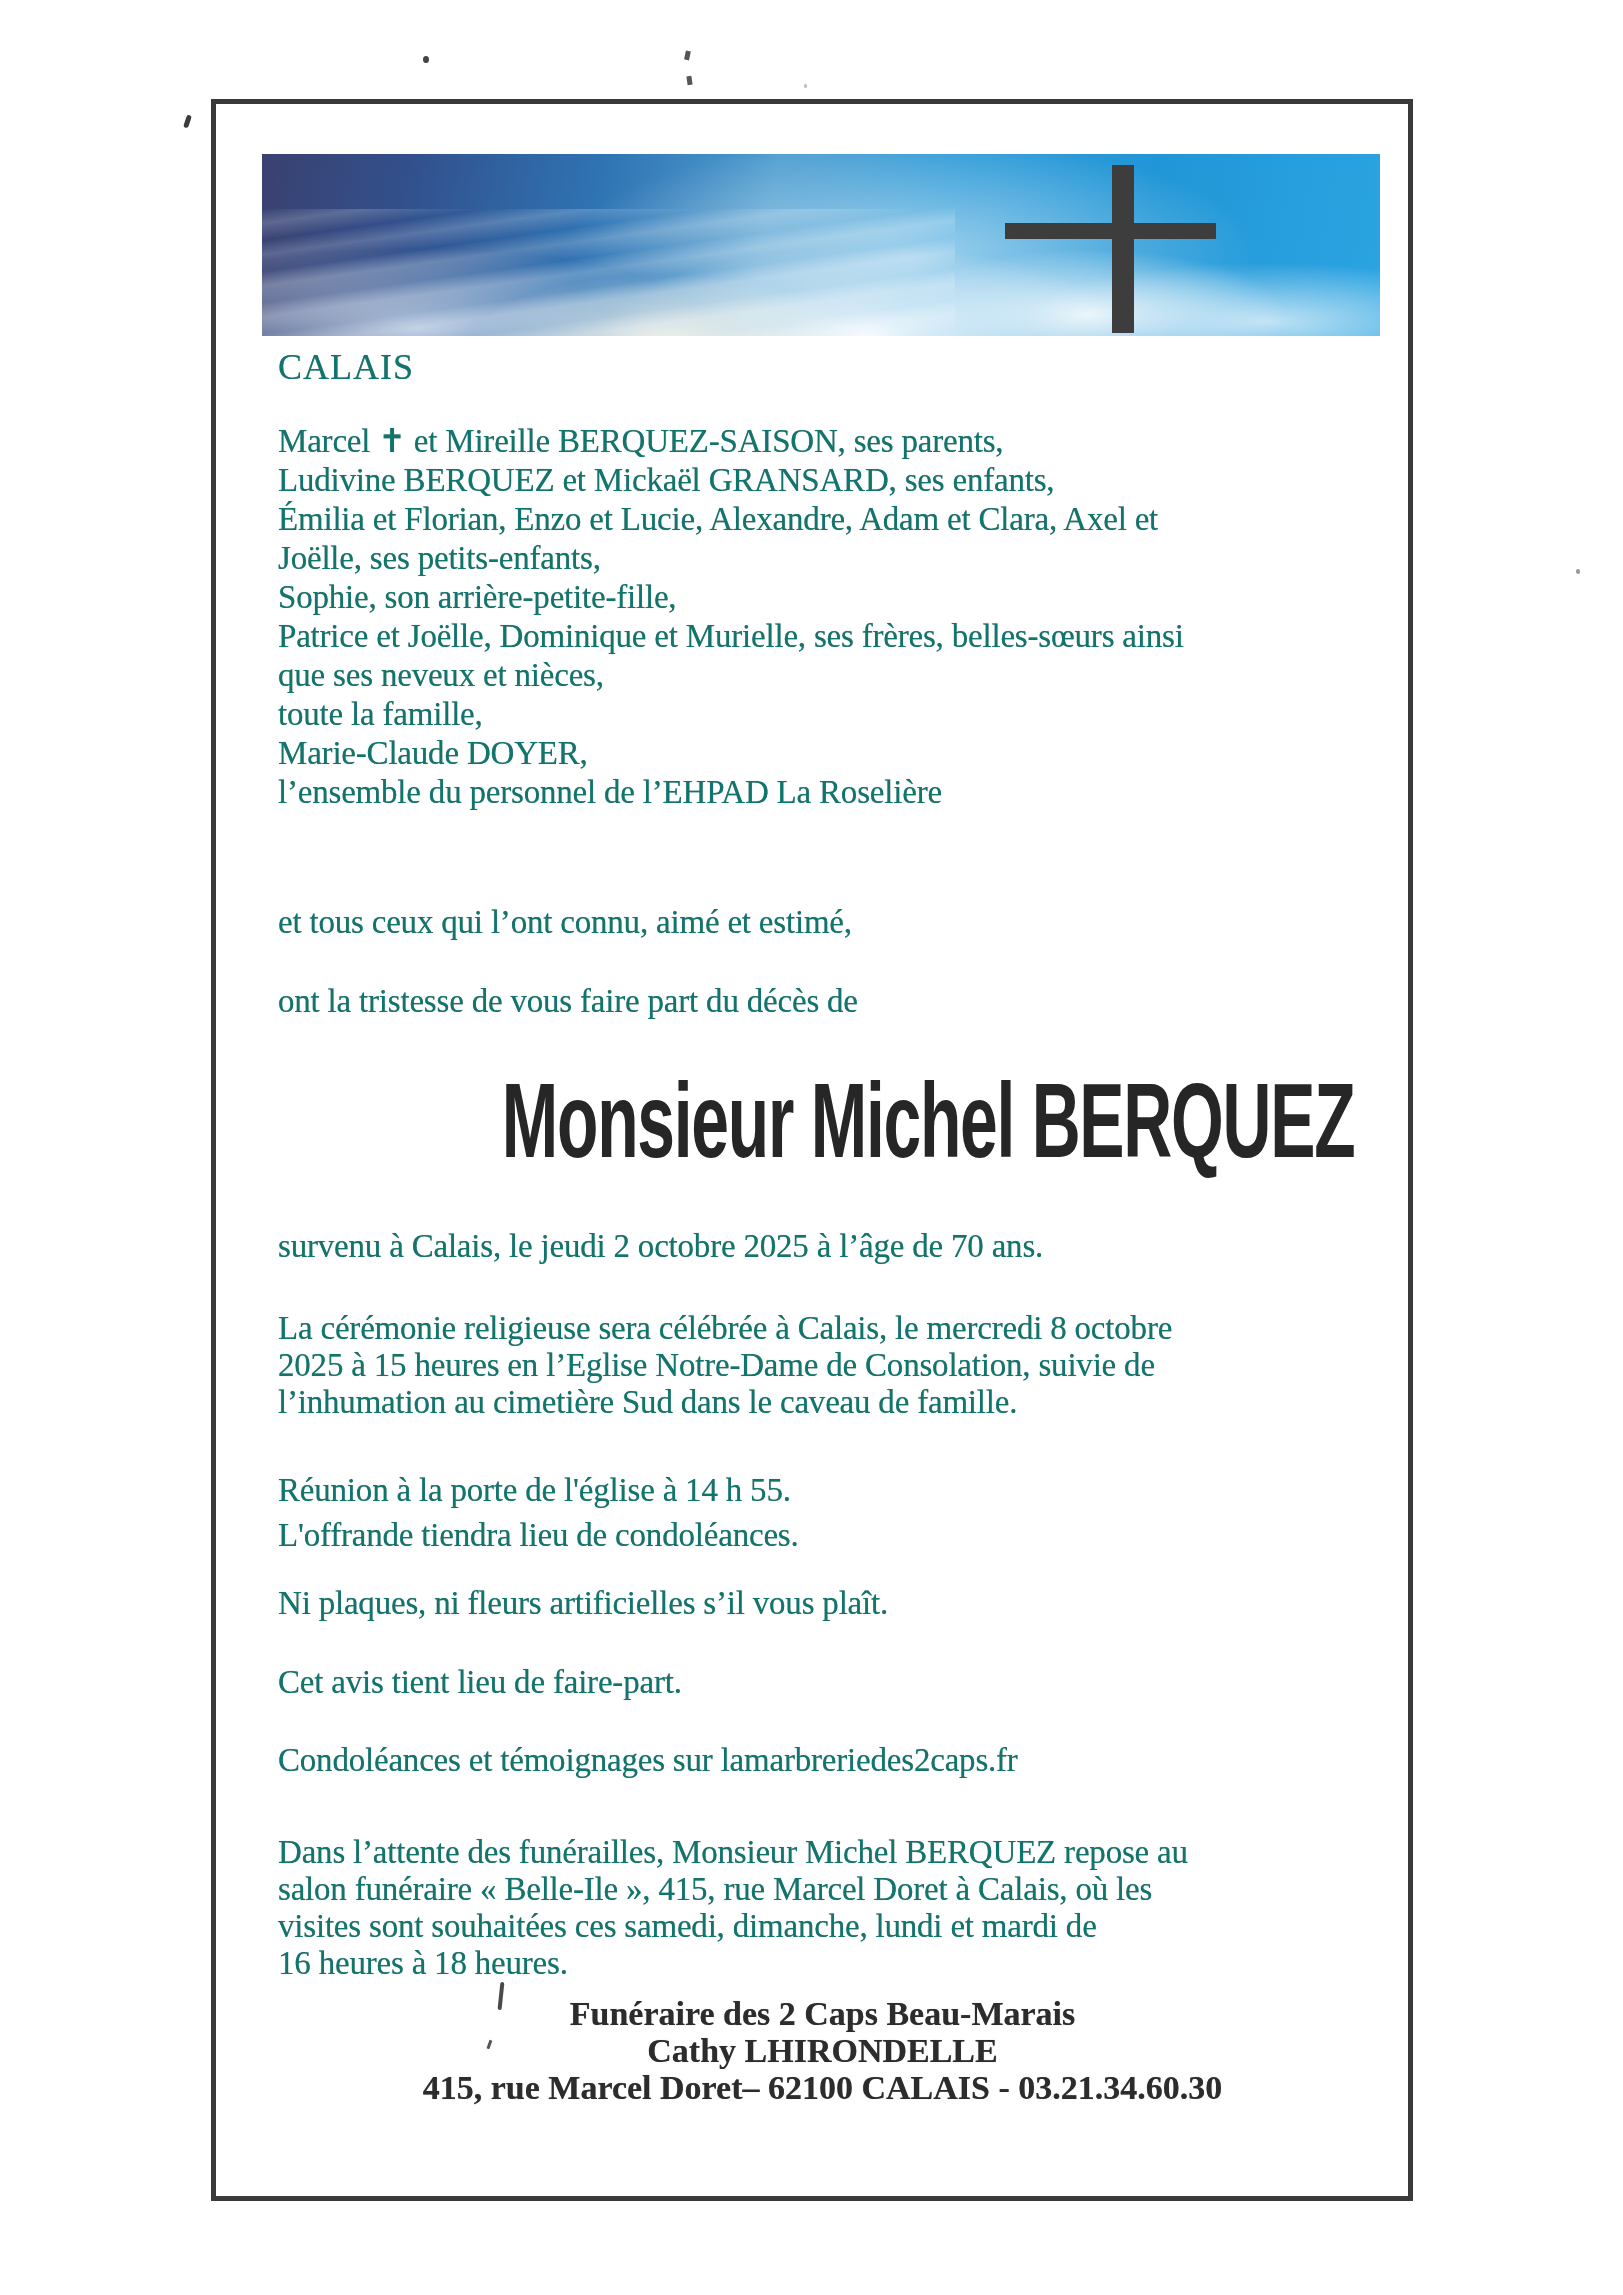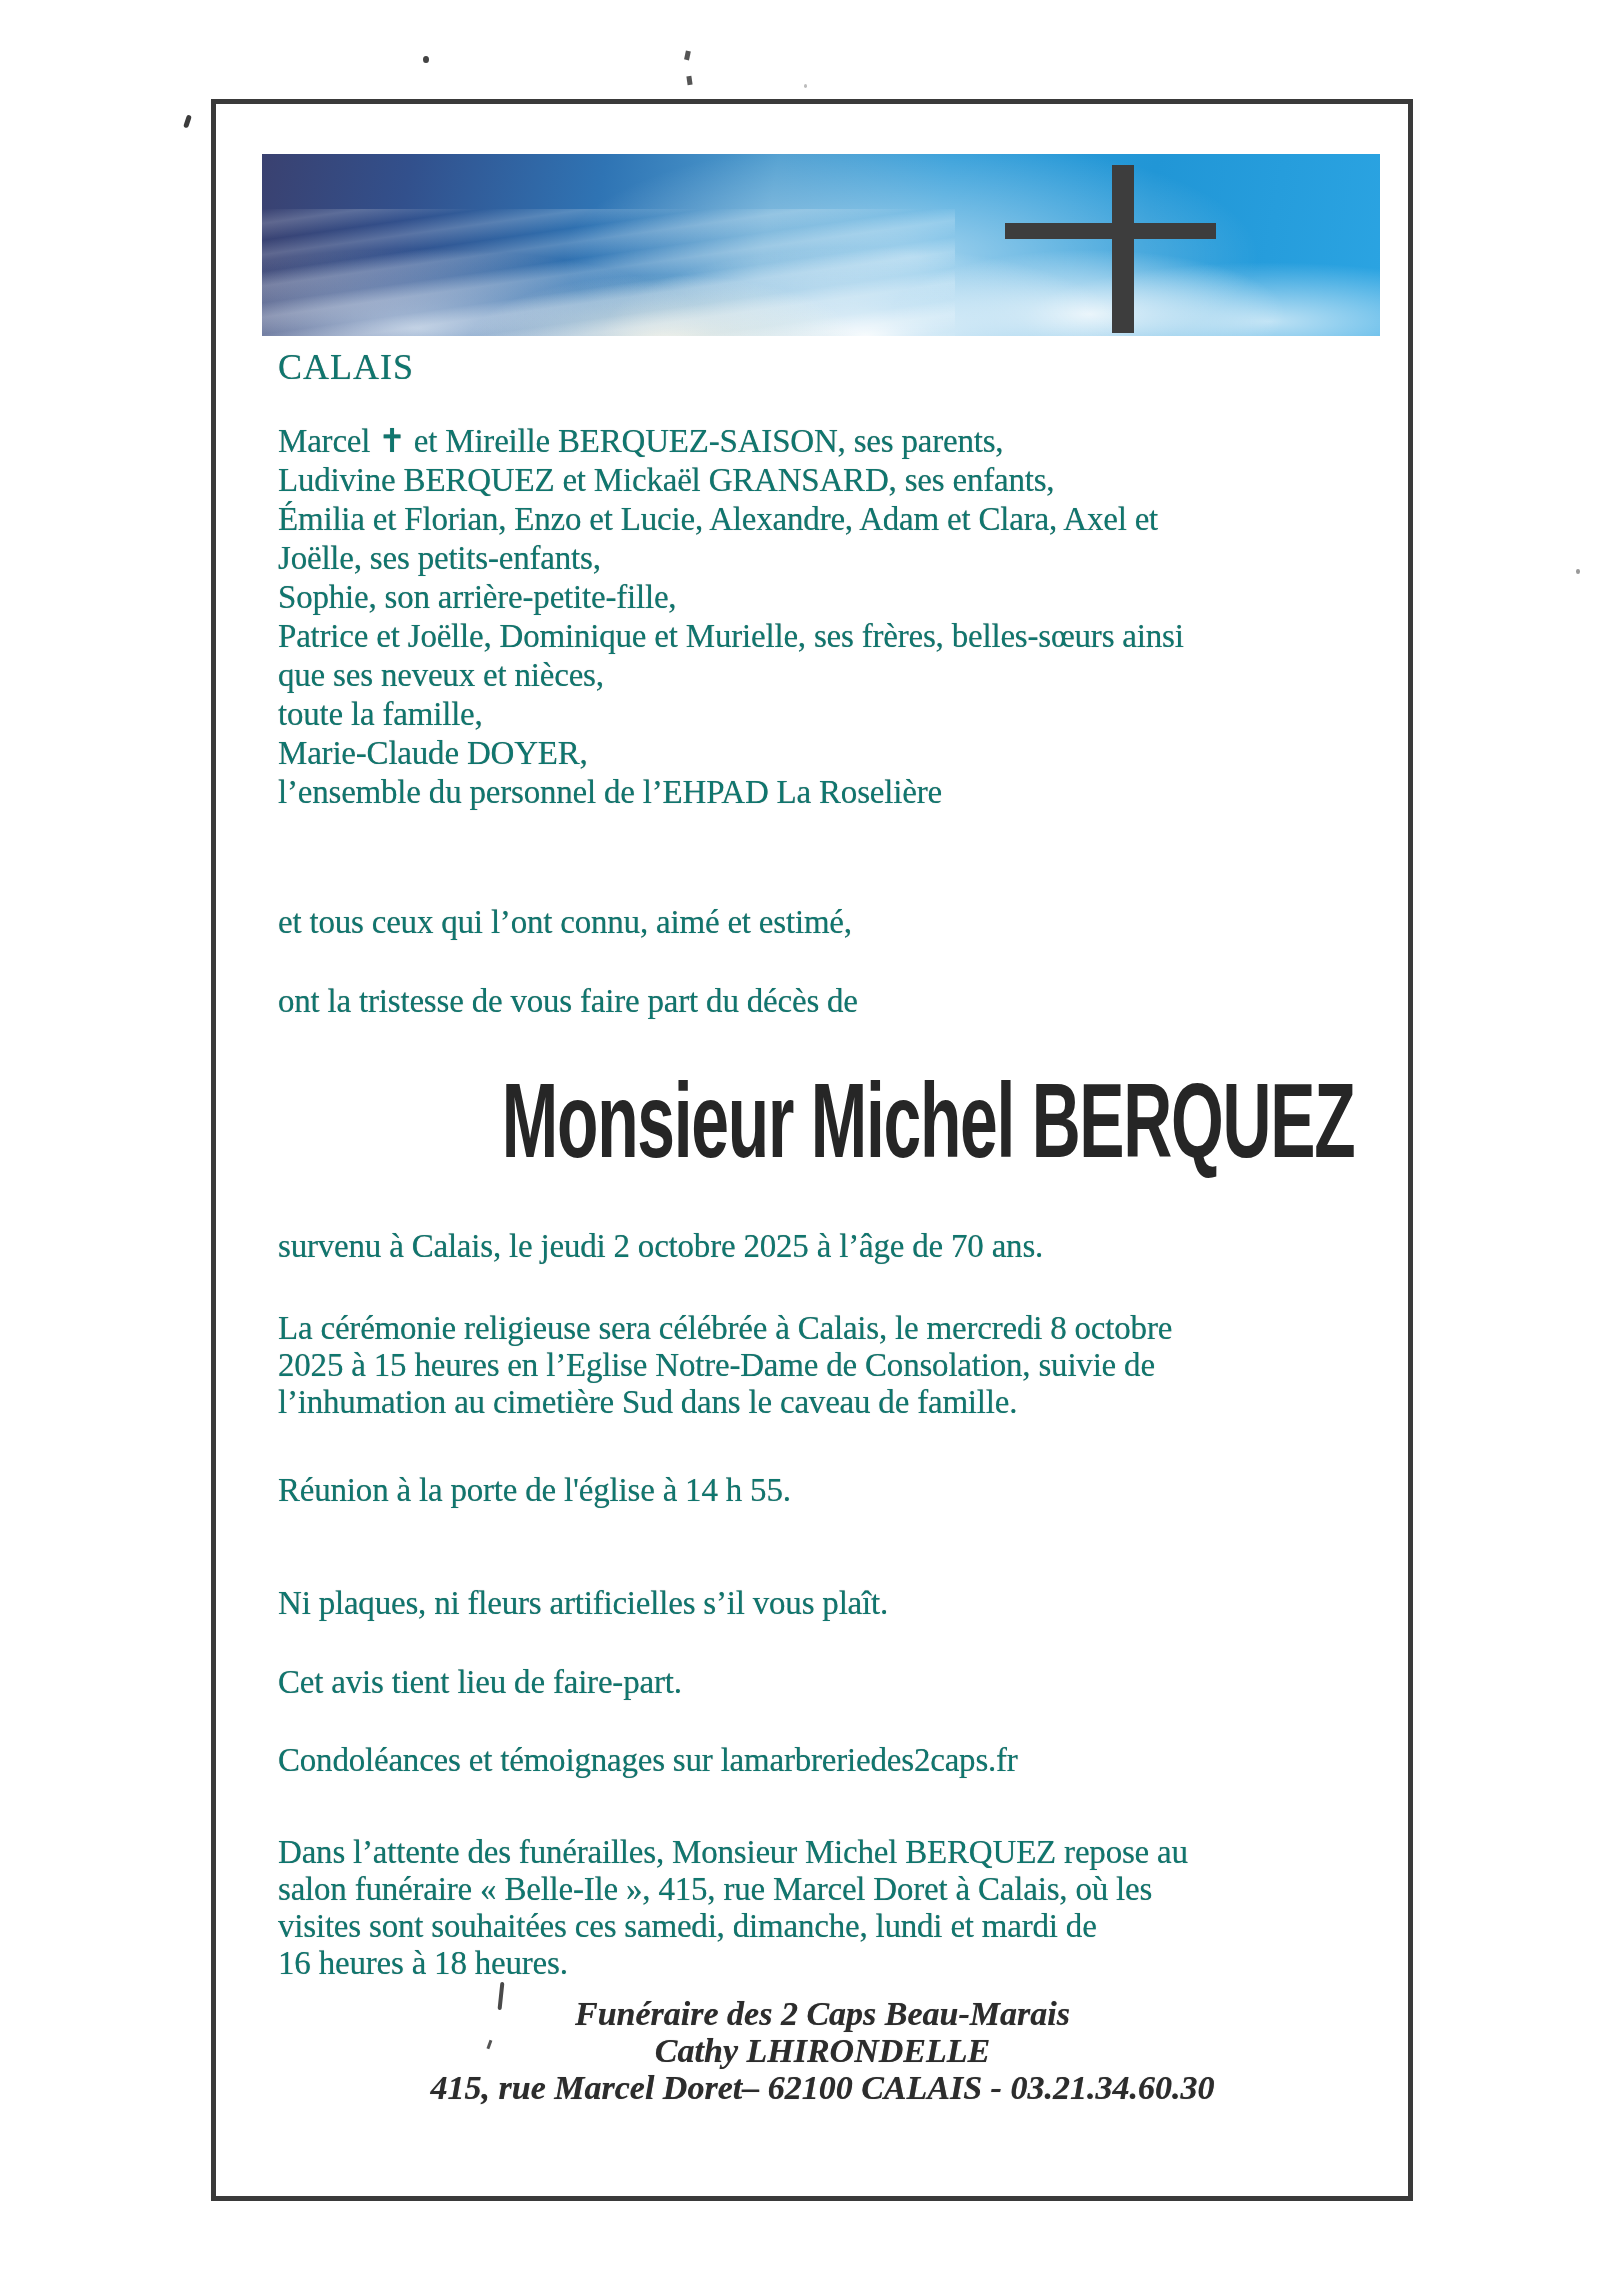--- a/index.html
+++ b/index.html
@@ -124,21 +124,21 @@
     top: 1995px;
     width: 1121px;
     text-align: center;
     font-size: 34px;
     line-height: 37px;
     font-weight: 700;
     color: #2c2c2c;
     text-shadow: 0 0 0.7px rgba(44,44,44,0.6);
     white-space: nowrap;
   }
-  .home-block div { height: 37px; font-style: italic; }
+  .home-block div { height: 37px; }
   
   .speck { position: absolute; background: #444; }
   .speck-dot1   { left: 423px;  top: 56px;   width: 5.9px;  height: 7.2px; border-radius: 50%; }
   .speck-tri1   { left: 685px; top: 51px;   width: 5.2px;  height: 8.5px; transform: rotate(12deg); background:#555; }
   .speck-tri2   { left: 687px; top: 76px;  width: 5.2px;  height: 9.2px; transform: rotate(-8deg); background:#555; }
   .speck-apo    { left: 185px;  top: 115px;  width: 5.2px;  height: 13px; border-radius: 2.6px; transform: rotate(18deg); background:#3c3c3c; }
   .speck-sq     { left: 499px;  top: 1982px; width: 3.9px;  height: 27.5px; border-radius: 2px; transform: rotate(6deg); background:#4a4a4a; }
   .speck-tick   { left: 488px;  top: 2040px; width: 3.3px;  height: 8.5px; transform: rotate(20deg); background:#555; }
   .speck-dot2   { left: 1576px; top: 569px;  width: 3.9px;  height: 4.6px;  border-radius: 50%; background:#9a9a9a; }
   .speck-dot3   { left: 804px; top: 84px;  width: 3.3px;  height: 3.9px;  border-radius: 50%; background:#bdbdbd; }
@@ -182,20 +182,21 @@
   <div class="txt death">survenu à Calais, le jeudi 2 octobre 2025 à l’âge de 70 ans.</div>
 
   <div class="txt ceremony">
     <div>La cérémonie religieuse sera célébrée à Calais, le mercredi 8 octobre</div>
     <div>2025 à 15 heures en l’Eglise Notre-Dame de Consolation, suivie de</div>
     <div>l’inhumation au cimetière Sud dans le caveau de famille.</div>
   </div>
 
   <div class="txt meeting">
     <div>Réunion à la porte de l'église à 14 h 55.</div>
+    <div>L'offrande tiendra lieu de condoléances.</div>
   </div>
 
   <div class="txt noflowers">Ni plaques, ni fleurs artificielles s’il vous plaît.</div>
 
   <div class="txt notice">Cet avis tient lieu de faire-part.</div>
 
   <div class="txt condol">Condoléances et témoignages sur lamarbreriedes2caps.fr</div>
 
   <div class="txt repose">
     <div>Dans l’attente des funérailles, Monsieur Michel BERQUEZ repose au</div>

